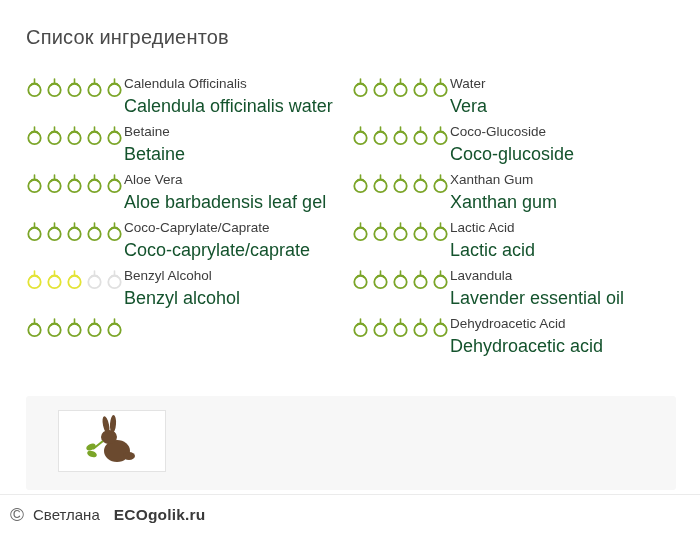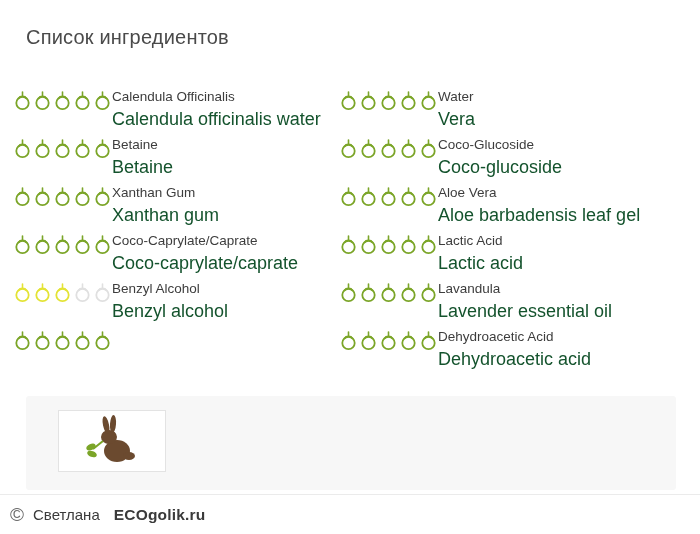--- a/index.html
+++ b/index.html
@@ -26,27 +26,26 @@
     position: absolute;
     left: 26px;
     top: 26px;
     font-size: 20px;
     color: #4a4a4a;
     font-weight: normal;
     letter-spacing: 0.2px;
   }
   .ingredients-grid {
     position: absolute;
-    left: 14px;
+    left: 26px;
     top: 72px;
     width: 650px;
     display: grid;
     grid-template-columns: 326px 324px;
     grid-auto-rows: 48px;
-    margin-top: 13px;
   }
   .ing-row {
     display: flex;
     align-items: flex-start;
     padding-top: 4px;
   }
   .rating {
     width: 98px;
     min-width: 98px;
     display: flex;
@@ -350,65 +349,65 @@
           </span>
           <span class="drop">
             <svg width="17" height="20" viewBox="0 0 17 20">
               <path d="M8.5 1 C8.5 1 8.5 4 8.5 5.2" stroke="#7ba528" stroke-width="1.6" fill="none" stroke-linecap="round"></path>
               <circle cx="8.5" cy="12" r="6.2" fill="none" stroke="#7ba528" stroke-width="1.8"></circle>
               <path d="M4.6 7.4 C6 4.8 11 4.8 12.4 7.4" fill="none" stroke="#7ba528" stroke-width="1.8" stroke-linecap="round"></path>
             </svg>
           </span>
         </div>
         <div class="ing-text">
+          <span class="ing-name">Aloe Vera</span>
+          <span class="ing-sub">Aloe barbadensis leaf gel</span>
+        </div>
+      </div>
+      <div class="ing-row">
+        <div class="rating">
+          <span class="drop">
+            <svg width="17" height="20" viewBox="0 0 17 20">
+              <path d="M8.5 1 C8.5 1 8.5 4 8.5 5.2" stroke="#7ba528" stroke-width="1.6" fill="none" stroke-linecap="round"></path>
+              <circle cx="8.5" cy="12" r="6.2" fill="none" stroke="#7ba528" stroke-width="1.8"></circle>
+              <path d="M4.6 7.4 C6 4.8 11 4.8 12.4 7.4" fill="none" stroke="#7ba528" stroke-width="1.8" stroke-linecap="round"></path>
+            </svg>
+          </span>
+          <span class="drop">
+            <svg width="17" height="20" viewBox="0 0 17 20">
+              <path d="M8.5 1 C8.5 1 8.5 4 8.5 5.2" stroke="#7ba528" stroke-width="1.6" fill="none" stroke-linecap="round"></path>
+              <circle cx="8.5" cy="12" r="6.2" fill="none" stroke="#7ba528" stroke-width="1.8"></circle>
+              <path d="M4.6 7.4 C6 4.8 11 4.8 12.4 7.4" fill="none" stroke="#7ba528" stroke-width="1.8" stroke-linecap="round"></path>
+            </svg>
+          </span>
+          <span class="drop">
+            <svg width="17" height="20" viewBox="0 0 17 20">
+              <path d="M8.5 1 C8.5 1 8.5 4 8.5 5.2" stroke="#7ba528" stroke-width="1.6" fill="none" stroke-linecap="round"></path>
+              <circle cx="8.5" cy="12" r="6.2" fill="none" stroke="#7ba528" stroke-width="1.8"></circle>
+              <path d="M4.6 7.4 C6 4.8 11 4.8 12.4 7.4" fill="none" stroke="#7ba528" stroke-width="1.8" stroke-linecap="round"></path>
+            </svg>
+          </span>
+          <span class="drop">
+            <svg width="17" height="20" viewBox="0 0 17 20">
+              <path d="M8.5 1 C8.5 1 8.5 4 8.5 5.2" stroke="#7ba528" stroke-width="1.6" fill="none" stroke-linecap="round"></path>
+              <circle cx="8.5" cy="12" r="6.2" fill="none" stroke="#7ba528" stroke-width="1.8"></circle>
+              <path d="M4.6 7.4 C6 4.8 11 4.8 12.4 7.4" fill="none" stroke="#7ba528" stroke-width="1.8" stroke-linecap="round"></path>
+            </svg>
+          </span>
+          <span class="drop">
+            <svg width="17" height="20" viewBox="0 0 17 20">
+              <path d="M8.5 1 C8.5 1 8.5 4 8.5 5.2" stroke="#7ba528" stroke-width="1.6" fill="none" stroke-linecap="round"></path>
+              <circle cx="8.5" cy="12" r="6.2" fill="none" stroke="#7ba528" stroke-width="1.8"></circle>
+              <path d="M4.6 7.4 C6 4.8 11 4.8 12.4 7.4" fill="none" stroke="#7ba528" stroke-width="1.8" stroke-linecap="round"></path>
+            </svg>
+          </span>
+        </div>
+        <div class="ing-text">
           <span class="ing-name">Xanthan Gum</span>
           <span class="ing-sub">Xanthan gum</span>
-        </div>
-      </div>
-      <div class="ing-row">
-        <div class="rating">
-          <span class="drop">
-            <svg width="17" height="20" viewBox="0 0 17 20">
-              <path d="M8.5 1 C8.5 1 8.5 4 8.5 5.2" stroke="#7ba528" stroke-width="1.6" fill="none" stroke-linecap="round"></path>
-              <circle cx="8.5" cy="12" r="6.2" fill="none" stroke="#7ba528" stroke-width="1.8"></circle>
-              <path d="M4.6 7.4 C6 4.8 11 4.8 12.4 7.4" fill="none" stroke="#7ba528" stroke-width="1.8" stroke-linecap="round"></path>
-            </svg>
-          </span>
-          <span class="drop">
-            <svg width="17" height="20" viewBox="0 0 17 20">
-              <path d="M8.5 1 C8.5 1 8.5 4 8.5 5.2" stroke="#7ba528" stroke-width="1.6" fill="none" stroke-linecap="round"></path>
-              <circle cx="8.5" cy="12" r="6.2" fill="none" stroke="#7ba528" stroke-width="1.8"></circle>
-              <path d="M4.6 7.4 C6 4.8 11 4.8 12.4 7.4" fill="none" stroke="#7ba528" stroke-width="1.8" stroke-linecap="round"></path>
-            </svg>
-          </span>
-          <span class="drop">
-            <svg width="17" height="20" viewBox="0 0 17 20">
-              <path d="M8.5 1 C8.5 1 8.5 4 8.5 5.2" stroke="#7ba528" stroke-width="1.6" fill="none" stroke-linecap="round"></path>
-              <circle cx="8.5" cy="12" r="6.2" fill="none" stroke="#7ba528" stroke-width="1.8"></circle>
-              <path d="M4.6 7.4 C6 4.8 11 4.8 12.4 7.4" fill="none" stroke="#7ba528" stroke-width="1.8" stroke-linecap="round"></path>
-            </svg>
-          </span>
-          <span class="drop">
-            <svg width="17" height="20" viewBox="0 0 17 20">
-              <path d="M8.5 1 C8.5 1 8.5 4 8.5 5.2" stroke="#7ba528" stroke-width="1.6" fill="none" stroke-linecap="round"></path>
-              <circle cx="8.5" cy="12" r="6.2" fill="none" stroke="#7ba528" stroke-width="1.8"></circle>
-              <path d="M4.6 7.4 C6 4.8 11 4.8 12.4 7.4" fill="none" stroke="#7ba528" stroke-width="1.8" stroke-linecap="round"></path>
-            </svg>
-          </span>
-          <span class="drop">
-            <svg width="17" height="20" viewBox="0 0 17 20">
-              <path d="M8.5 1 C8.5 1 8.5 4 8.5 5.2" stroke="#7ba528" stroke-width="1.6" fill="none" stroke-linecap="round"></path>
-              <circle cx="8.5" cy="12" r="6.2" fill="none" stroke="#7ba528" stroke-width="1.8"></circle>
-              <path d="M4.6 7.4 C6 4.8 11 4.8 12.4 7.4" fill="none" stroke="#7ba528" stroke-width="1.8" stroke-linecap="round"></path>
-            </svg>
-          </span>
-        </div>
-        <div class="ing-text">
-          <span class="ing-name">Aloe Vera</span>
-          <span class="ing-sub">Aloe barbadensis leaf gel</span>
         </div>
       </div>
       <div class="ing-row">
         <div class="rating">
           <span class="drop">
             <svg width="17" height="20" viewBox="0 0 17 20">
               <path d="M8.5 1 C8.5 1 8.5 4 8.5 5.2" stroke="#7ba528" stroke-width="1.6" fill="none" stroke-linecap="round"></path>
               <circle cx="8.5" cy="12" r="6.2" fill="none" stroke="#7ba528" stroke-width="1.8"></circle>
               <path d="M4.6 7.4 C6 4.8 11 4.8 12.4 7.4" fill="none" stroke="#7ba528" stroke-width="1.8" stroke-linecap="round"></path>
             </svg>

